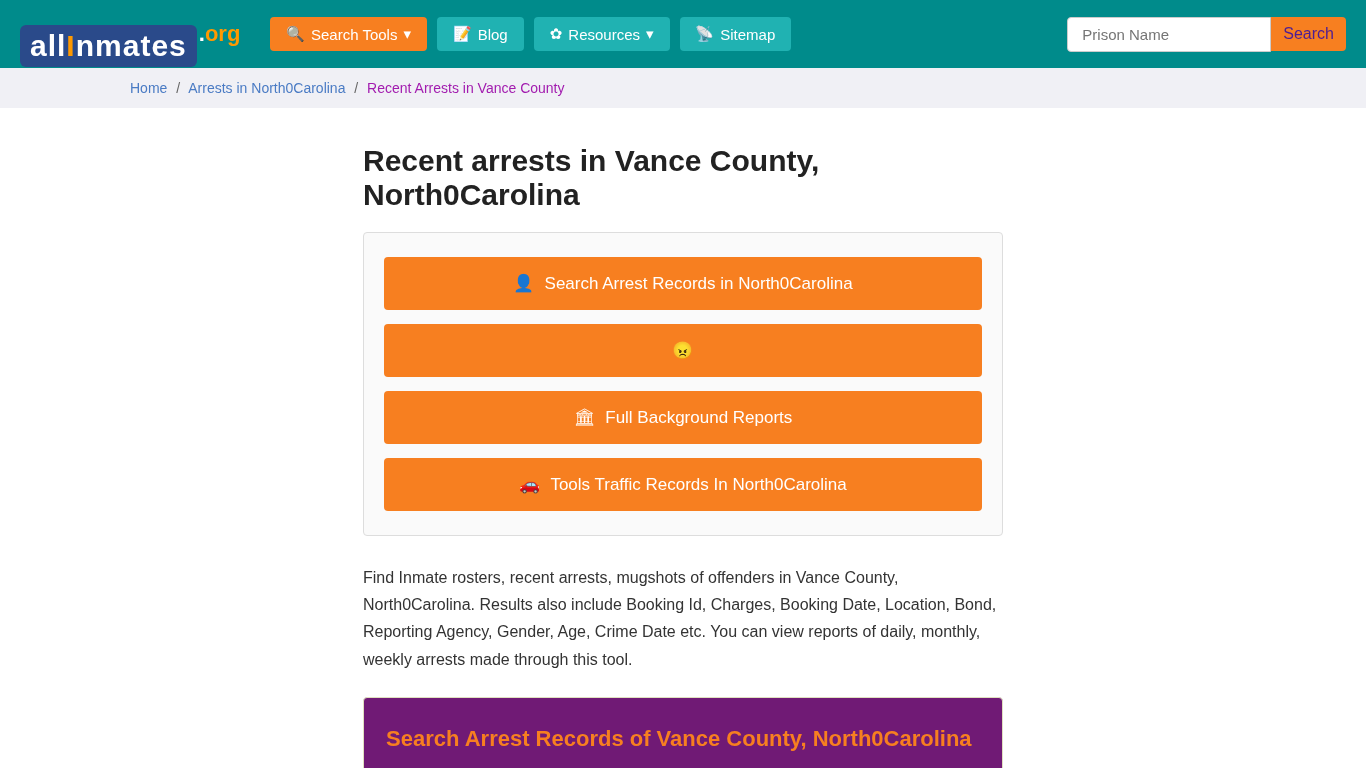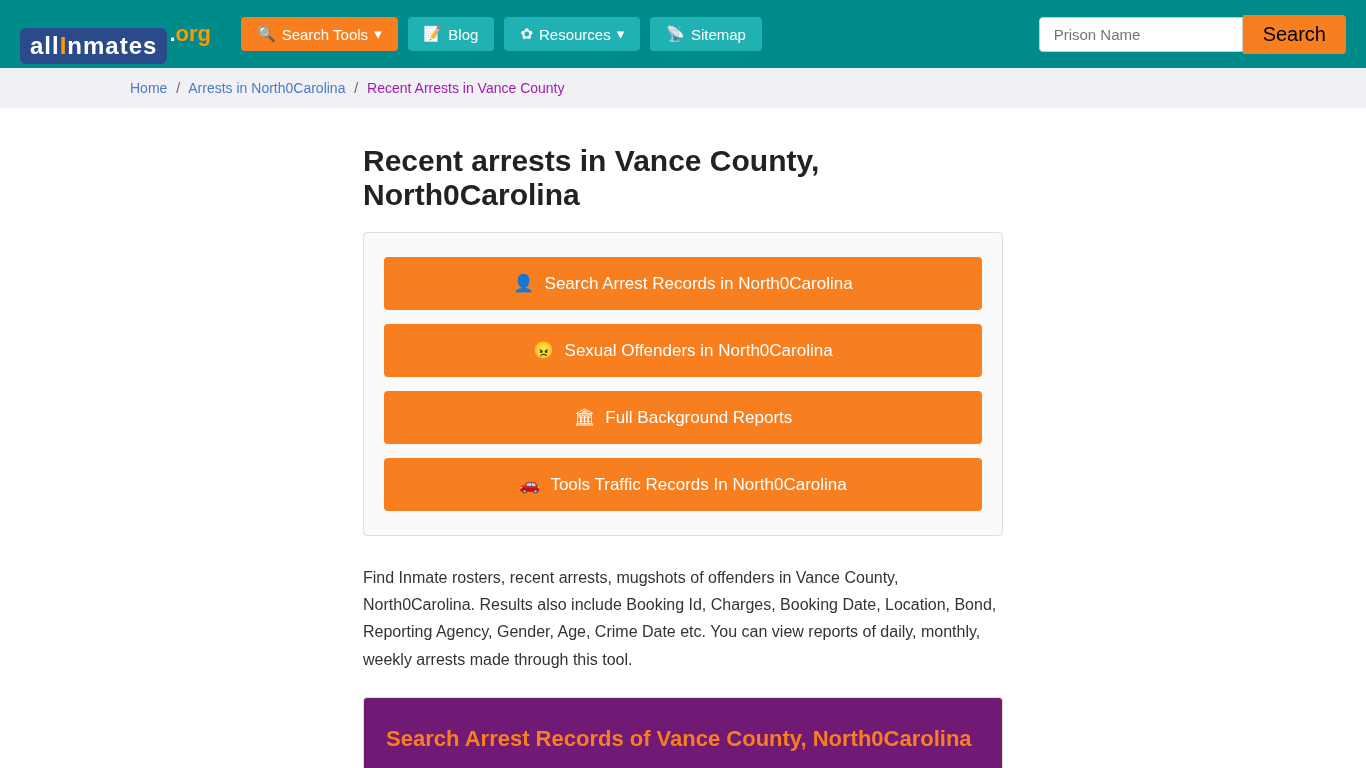--- a/index.html
+++ b/index.html
@@ -13,21 +13,21 @@
       padding: 0 20px;
       height: 68px;
       gap: 10px;
     }
     .logo-area {
       display: flex;
       align-items: center;
       margin-right: 20px;
     }
     .logo-text {
-      font-size: 24px;
+      font-size: 30px;
       font-weight: bold;
       color: #fff;
       background: #2a4a8a;
       padding: 4px 10px;
       border-radius: 6px;
       letter-spacing: 1px;
       margin-top: 24px;
     }
     .logo-text span.all { color: #fff; }
     .logo-text span.in { color: #f90; }
@@ -73,24 +73,24 @@
       padding: 8px 14px;
       font-size: 15px;
       border: 1px solid #ccc;
       border-radius: 4px 0 0 4px;
       width: 204px;
       color: #aaa;
       outline: none;
     }
     .search-btn {
       background: #f77f20;
-      color: #000000;
-      border: none;
-      padding: 8px 20px;
-      font-size: 20px;
+      color: #4c1d95;
+      border: none;
+      padding: 8px 12px;
+      font-size: 16px;
       border-radius: 0 4px 4px 0;
       cursor: pointer;
       white-space: nowrap;
     }
 
     
     .breadcrumb-bar {
       background: #f0f0f5;
       padding: 12px 130px;
       font-size: 14px;
@@ -222,21 +222,20 @@
 
   <div class="action-box">
 
     <button class="action-btn">
       <span>👤</span>
       <span>Search Arrest Records in North0Carolina</span>
     </button>
 
     <button class="action-btn">
       <span>😠</span>
-      <span>Sexual Offenders in North0Carolina</span>
     </button>
 
     <button class="action-btn">
       <span>🏛</span>
       <span>Full Background Reports</span>
     </button>
 
     <button class="action-btn">
       <span>🚗</span>
       <span>Tools Traffic Records In North0Carolina</span>

